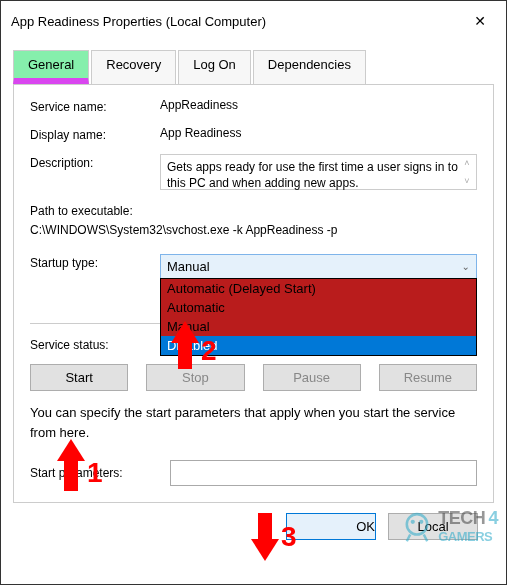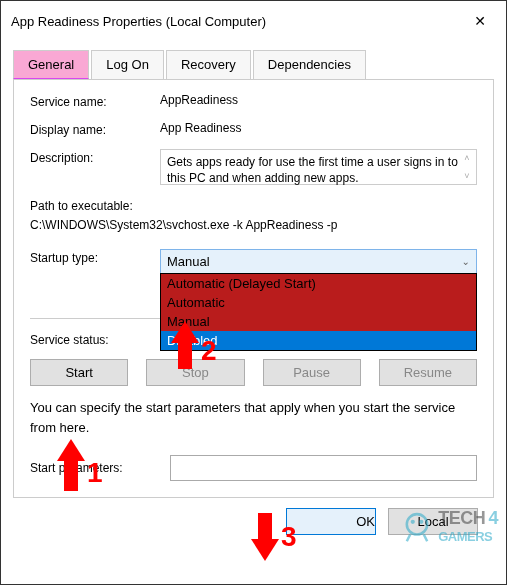--- a/index.html
+++ b/index.html
@@ -11,21 +11,21 @@
       height: 585px;
       position: relative;
       overflow: hidden;
     }
     .window { border: 1px solid #333; width: 100%; height: 100%; display: flex; flex-direction: column; }
     .titlebar { display: flex; align-items: center; justify-content: space-between; padding: 12px 10px; font-size: 13px; }
     .titlebar .close { font-size: 14px; padding: 0 10px; cursor: default; }
     .client { flex: 1; padding: 8px 12px 12px 12px; position: relative; }
     .tabs { display: flex; border-bottom: 1px solid #ccc; position: relative; top: 1px; }
     .tab { padding: 6px 14px; border: 1px solid #ccc; border-bottom: none; background: #fff; margin-right: 2px; font-size: 13px; cursor: default; position: relative; }
-    .tab.active { background: #f9a8d4; border-bottom: 1px solid #d946ef; z-index: 2; }
+    .tab.active { background: #86efac; border-bottom: 6px solid #d946ef; z-index: 2; }
     .tab:not(.active) { background: #f7f7f7; }
     .tabpanel { border: 1px solid #ccc; border-top: none; padding: 14px 16px 16px 16px; background: #fff; }
     .row { display: flex; margin-bottom: 12px; align-items: flex-start; }
     .label { width: 130px; padding-top: 2px; }
     .value { flex: 1; }
     .desc-box {
       flex: 1; border: 1px solid #ccc; padding: 4px 6px; height: 36px;
       font-size: 12px; line-height: 1.35; position: relative;
     }
     .desc-scroll { position: absolute; right: 2px; top: 2px; bottom: 2px; width: 14px; display: flex; flex-direction: column; justify-content: space-between; }
@@ -74,22 +74,22 @@
 
   <div class="titlebar">
     <span>App Readiness Properties (Local Computer)</span>
     <span class="close">✕</span>
   </div>
 
   <div class="client">
 
     <div class="tabs">
       <div class="tab active"><span>General</span></div>
+      <div class="tab"><span>Recovery</span></div>
       <div class="tab"><span>Log On</span></div>
-      <div class="tab"><span>Recovery</span></div>
       <div class="tab"><span>Dependencies</span></div>
     </div>
 
     <div class="tabpanel">
 
       <div class="row">
         <div class="label">Service name:</div>
         <div class="value">AppReadiness</div>
       </div>
 

